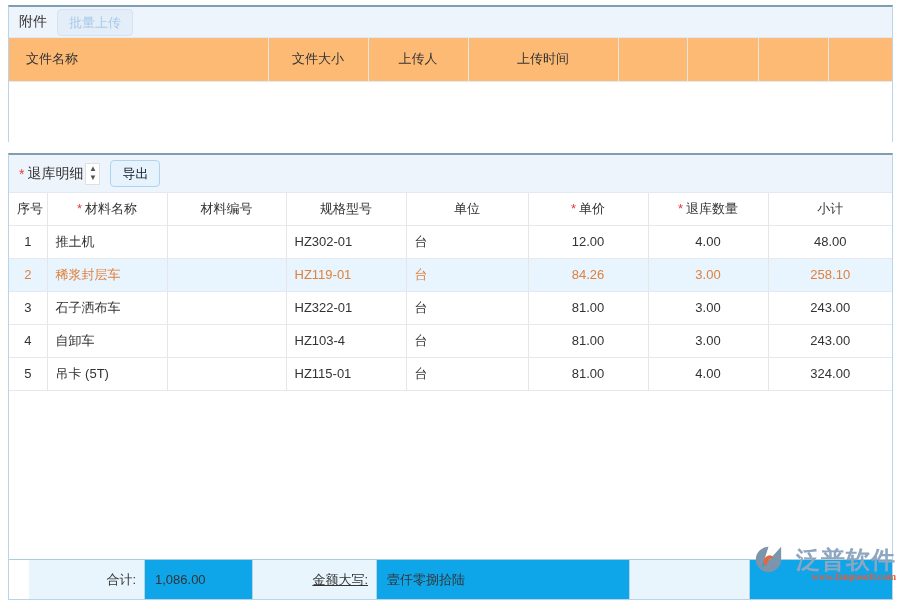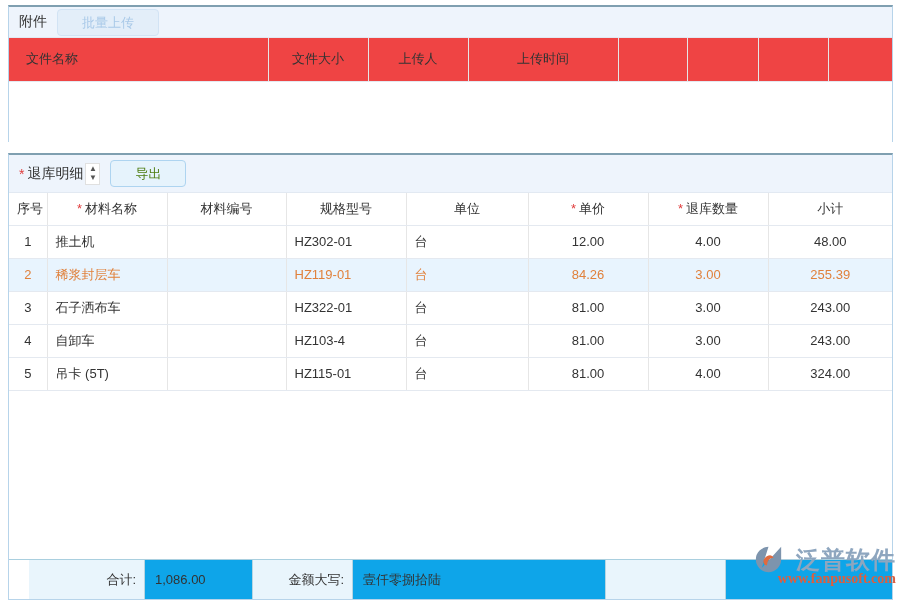--- a/index.html
+++ b/index.html
@@ -18,77 +18,77 @@
   #detail-panel { top:153px; height:447px; display:flex; flex-direction:column; }
 
   .titlebar {
     background:#eef4fc; display:flex; align-items:center; gap:10px;
     padding:0 10px; border-bottom:1px solid #e2e9f2; font-size:14px;
   }
   #attach-panel .titlebar { height:31px; }
   #detail-panel .titlebar { height:38px; flex:0 0 38px; }
 
   .btn {
-    display:inline-block; border-radius:4px; padding:4px 24px;
+    display:inline-block; border-radius:4px; padding:4px 11px;
     font-size:13px; line-height:17px; cursor:pointer;
   }
   .btn-disabled { background:#e3eef9; border:1px solid #d2e3f4; color:#a9c9e8; }
-  .btn-primary  { background:#e6f3fc; border:1px solid #aed4f0; color:#4d7c0f; }
+  .btn-primary  { background:#e6f3fc; border:1px solid #aed4f0; color:#0f172a; }
 
   .req { color:#e03c3c; margin-right:3px; }
 
   .stepper {
     display:inline-flex; flex-direction:column; justify-content:center;
     background:#fff; border:1px solid #e0e0e0; width:15px; height:22px;
     align-items:center; line-height:8px; margin-left:2px; cursor:pointer;
   }
   .stepper span { font-size:8px; color:#555; height:9px; }
 
   table.grid { border-collapse:collapse; table-layout:fixed; width:100%; }
   table.grid th, table.grid td {
     border-right:1px solid #e6e6e6; border-bottom:1px solid #e4e9f0;
     padding:0 8px; font-weight:normal; white-space:nowrap; overflow:hidden;
   }
   table.grid th:last-child, table.grid td:last-child { border-right:none; }
 
-  #attach-table th { height:43px; text-align:center; background:#ef4444; }
+  #attach-table th { height:43px; text-align:center; background:#fdba74; }
   #attach-table th.al { text-align:left; padding-left:17px; }
 
   #detail-table th { height:32px; text-align:center; background:#fff;margin-left:37px; }
   #detail-table td { height:33px; }
   .tc { text-align:center; }
   .tl { text-align:left; }
   #detail-table tr.highlight td { background:#e8f4fe; color:#e0813c; }
 
   .attach-body { height:61px; background:#fff; }
   .detail-spacer { flex:1 1 auto; background:#fff; }
 
   .footer {
     flex:0 0 40px; display:flex; border-top:1px solid #a9cfdf;
     align-items:stretch; font-size:13px;
   }
   .footer .cell { display:flex; align-items:center; border-right:1px solid #b6d5e2; }
   .footer .cell:last-child { border-right:none; }
   .footer .lab { background:#e9f5fc; justify-content:flex-end; padding-right:8px; }
   .footer .val { background:#0ea5e9; justify-content:flex-start; padding-left:10px; }
-  .fc1 { width:116px;margin-left:20px; } .fc2 { width:108px; } .fc3 { width:100px; }
+  .fc1 { width:116px;margin-left:20px; } .fc2 { width:108px; } .fc3 { width:124px;text-decoration:underline; }
   .fc4 { width:253px; } .fc5 { width:120px; } .fc6 { flex:1; }
 
   .watermark {
     position:absolute; right:4px; top:546px; width:136px; z-index:5;
     text-align:right; pointer-events:none;
   }
   .wm-top { display:flex; align-items:center; justify-content:flex-end; gap:14px; }
   .wm-brand {
     font-size:24px; font-weight:bold; color:#8ea6bf; letter-spacing:1px;
     line-height:26px; white-space:nowrap;
   }
   .wm-url {
     font-family:"Liberation Serif", serif; font-weight:bold;
-    font-size:14px; color:#dd5f3f; white-space:nowrap; margin-top:-2px;
+    font-size:10px; color:#dd5f3f; white-space:nowrap; margin-top:-2px;
   }
 </style>
 </head>
 <body>
 
 <div class="panel" id="attach-panel">
   <div class="titlebar">
     <span>附件</span>
     <span class="btn btn-disabled">批量上传</span>
   </div>
@@ -165,21 +165,21 @@
       <td class="tc">48.00</td>
     </tr>
     <tr class="highlight">
       <td class="tc">2</td>
       <td class="tl">稀浆封层车</td>
       <td class="tl"></td>
       <td class="tl">HZ119-01</td>
       <td class="tl">台</td>
       <td class="tc">84.26</td>
       <td class="tc">3.00</td>
-      <td class="tc">255.39</td>
+      <td class="tc">258.10</td>
     </tr>
     <tr>
       <td class="tc">3</td>
       <td class="tl">石子洒布车</td>
       <td class="tl"></td>
       <td class="tl">HZ322-01</td>
       <td class="tl">台</td>
       <td class="tc">81.00</td>
       <td class="tc">3.00</td>
       <td class="tc">243.00</td>

